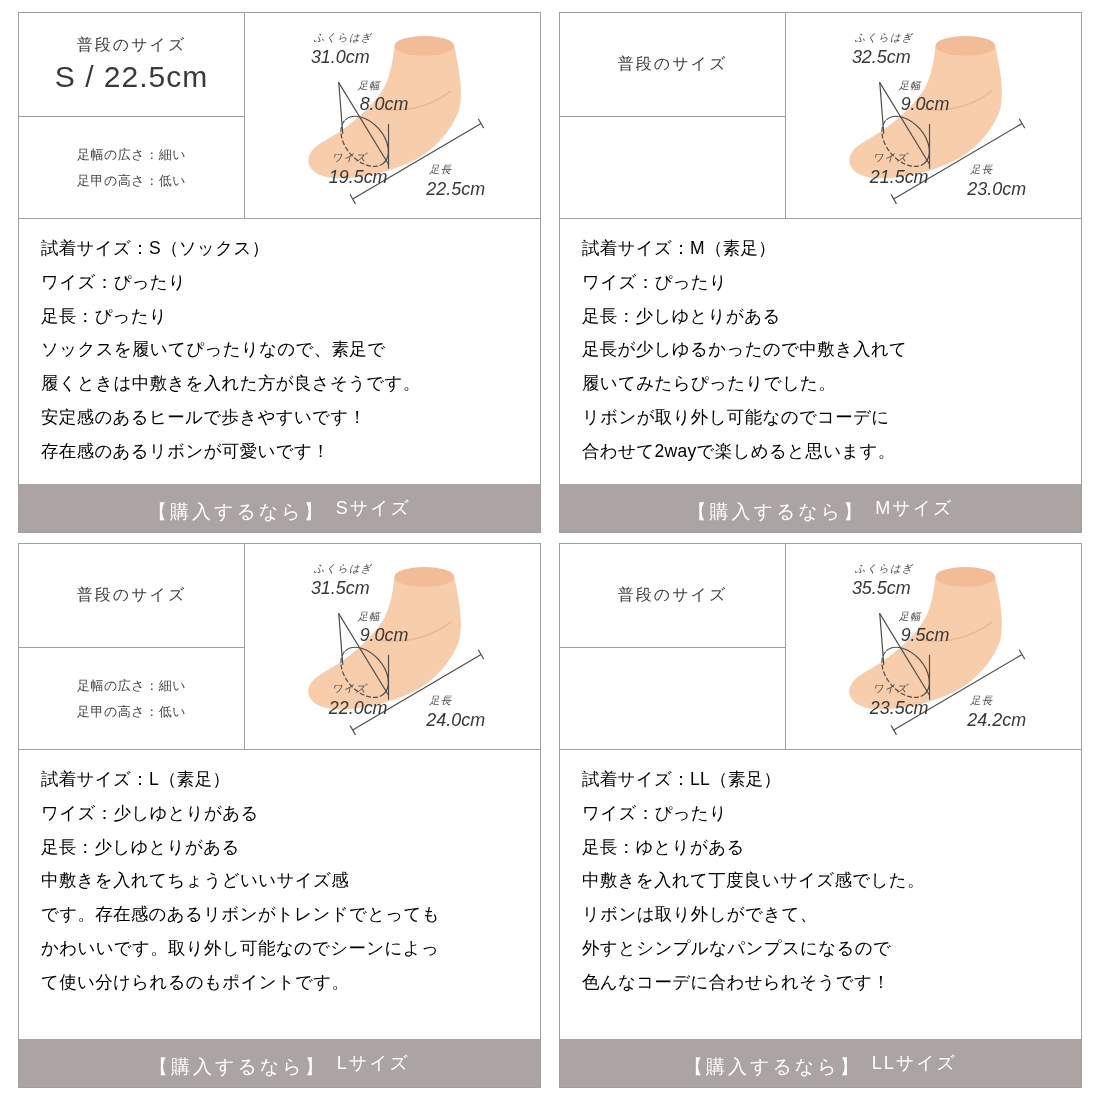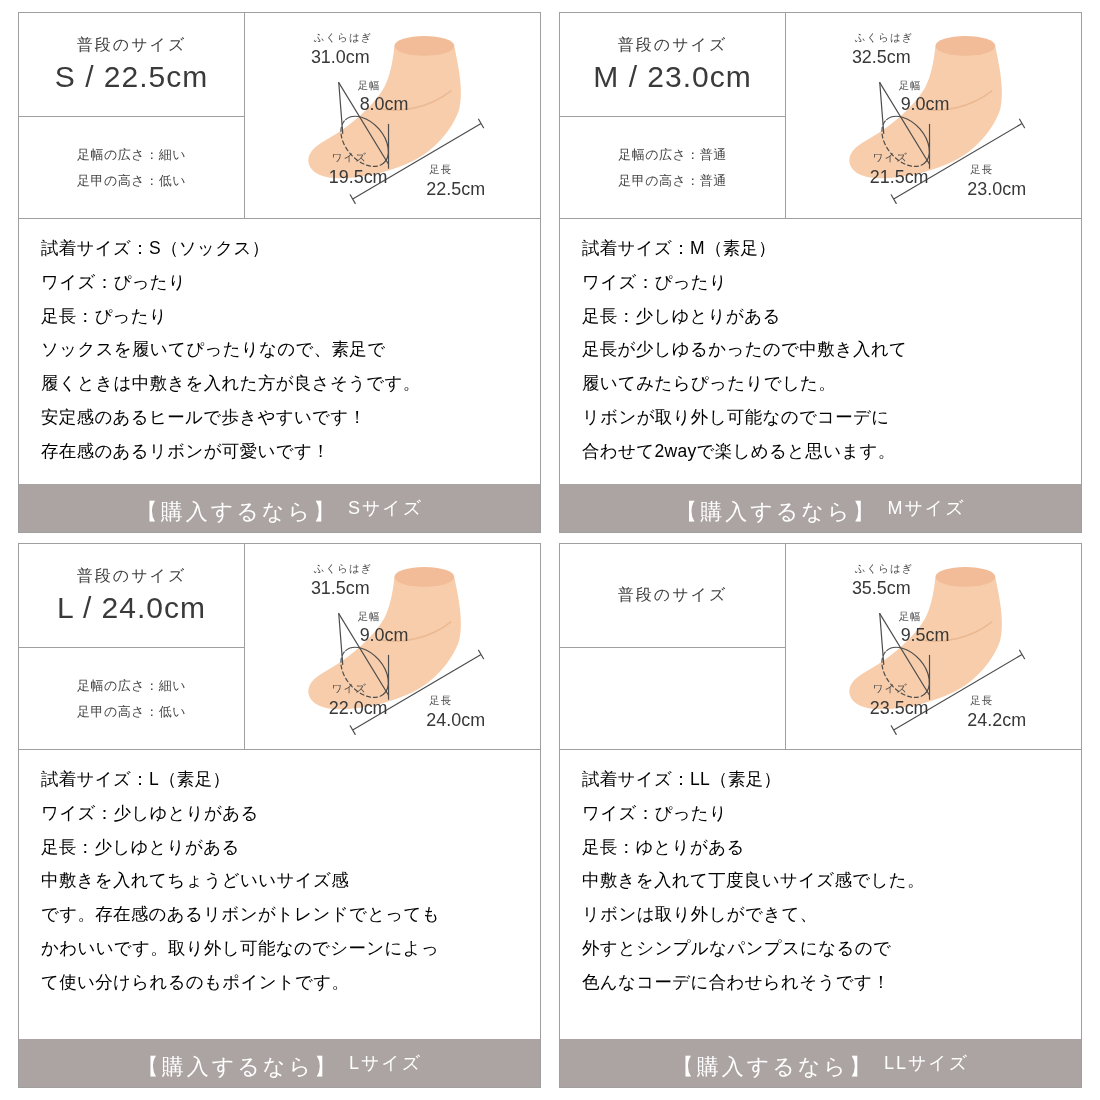--- a/index.html
+++ b/index.html
@@ -33,32 +33,32 @@
   .spec-size{
     height:104px;flex:none;border-bottom:1px solid var(--card-border);
     display:flex;flex-direction:column;align-items:center;justify-content:center;
   }
   .usual-label{font-size:16px;letter-spacing:2px;color:#3e3e3e;}
   .usual-value{font-size:30px;margin-top:4px;letter-spacing:1px;color:#3a3a3a;}
   .spec-notes{
     flex:1;display:flex;flex-direction:column;align-items:center;justify-content:center;
     font-size:13px;line-height:1.95;letter-spacing:0.5px;color:#434343;
   }
-  .illus{flex:1;overflow:hidden;}
+  .illus{flex:1;overflow:hidden;font-style:italic;}
   .illus svg{width:100%;height:100%;display:block;}
   .review{
     flex:1;padding:13px 18px 0 22px;
     font-size:17.5px;line-height:1.93;letter-spacing:0.3px;
     white-space:pre-line;color:#000000;
   }
   .banner{
     height:48px;flex:none;background:var(--banner-bg);color:var(--banner-text);
     display:flex;align-items:center;justify-content:center;
   }
-  .banner-prefix{font-size:22px;letter-spacing:3px;margin-top:7px;}
+  .banner-prefix{font-size:19px;letter-spacing:3px;margin-top:7px;}
   .banner-size{font-size:18px;letter-spacing:2px;margin-left:10px;}
   
   .foot-body{fill:var(--foot-fill);}
   .foot-opening{fill:var(--foot-opening);}
   .crease{stroke:var(--foot-crease);stroke-width:1.4;fill:none;opacity:.85;}
   .mline{stroke:var(--measure-line);stroke-width:1.2;fill:none;stroke-linecap:round;}
   .mdash{stroke-dasharray:4 3;}
   .slabel{font-size:10.5px;fill:#4a4a4a;letter-spacing:1px;font-family:"Liberation Sans",sans-serif;}
   .sval{font-size:18px;fill:#383838;font-family:"Liberation Sans",sans-serif;}
 </style>
@@ -117,25 +117,20 @@
       <span class="banner-prefix">【購入するなら】</span>
       <span class="banner-size">Sサイズ</span>
     </div>
   </section>
 
   <section class="card">
     <div class="card-top">
       <div class="spec">
         <div class="spec-size">
           <div class="usual-label">普段のサイズ</div>
-          <div class="usual-value">M / 23.0cm</div>
-        </div>
-        <div class="spec-notes">
-          <div>足幅の広さ：普通</div>
-          <div>足甲の高さ：普通</div>
         </div>
       </div>
       <div class="illus">
         <svg viewBox="0 0 294 206" preserveAspectRatio="xMidYMid meet">
 
           <path class="foot-body" d="M 149,33 C 147,52 144,64 139,74 C 126,97 99,117 81,127 C 68,134 60,142 63,152 C 66,162 80,167 99,166 C 124,165 148,158 167,149 C 188,139 207,118 214,97 C 219,77 212,48 209,33 Q 179,45 149,33 Z"></path>
           <ellipse class="foot-opening" cx="179" cy="33" rx="30" ry="10"></ellipse>
           <path class="crease" d="M 133,96 C 155,101 185,95 206,78"></path>
 
           <g transform="rotate(49 119 129)">
@@ -170,21 +165,20 @@
       <span class="banner-prefix">【購入するなら】</span>
       <span class="banner-size">Mサイズ</span>
     </div>
   </section>
 
   <section class="card">
     <div class="card-top">
       <div class="spec">
         <div class="spec-size">
           <div class="usual-label">普段のサイズ</div>
-          <div class="usual-value">L / 24.0cm</div>
         </div>
         <div class="spec-notes">
           <div>足幅の広さ：細い</div>
           <div>足甲の高さ：低い</div>
         </div>
       </div>
       <div class="illus">
         <svg viewBox="0 0 294 206" preserveAspectRatio="xMidYMid meet">
 
           <path class="foot-body" d="M 149,33 C 147,52 144,64 139,74 C 126,97 99,117 81,127 C 68,134 60,142 63,152 C 66,162 80,167 99,166 C 124,165 148,158 167,149 C 188,139 207,118 214,97 C 219,77 212,48 209,33 Q 179,45 149,33 Z"></path>

